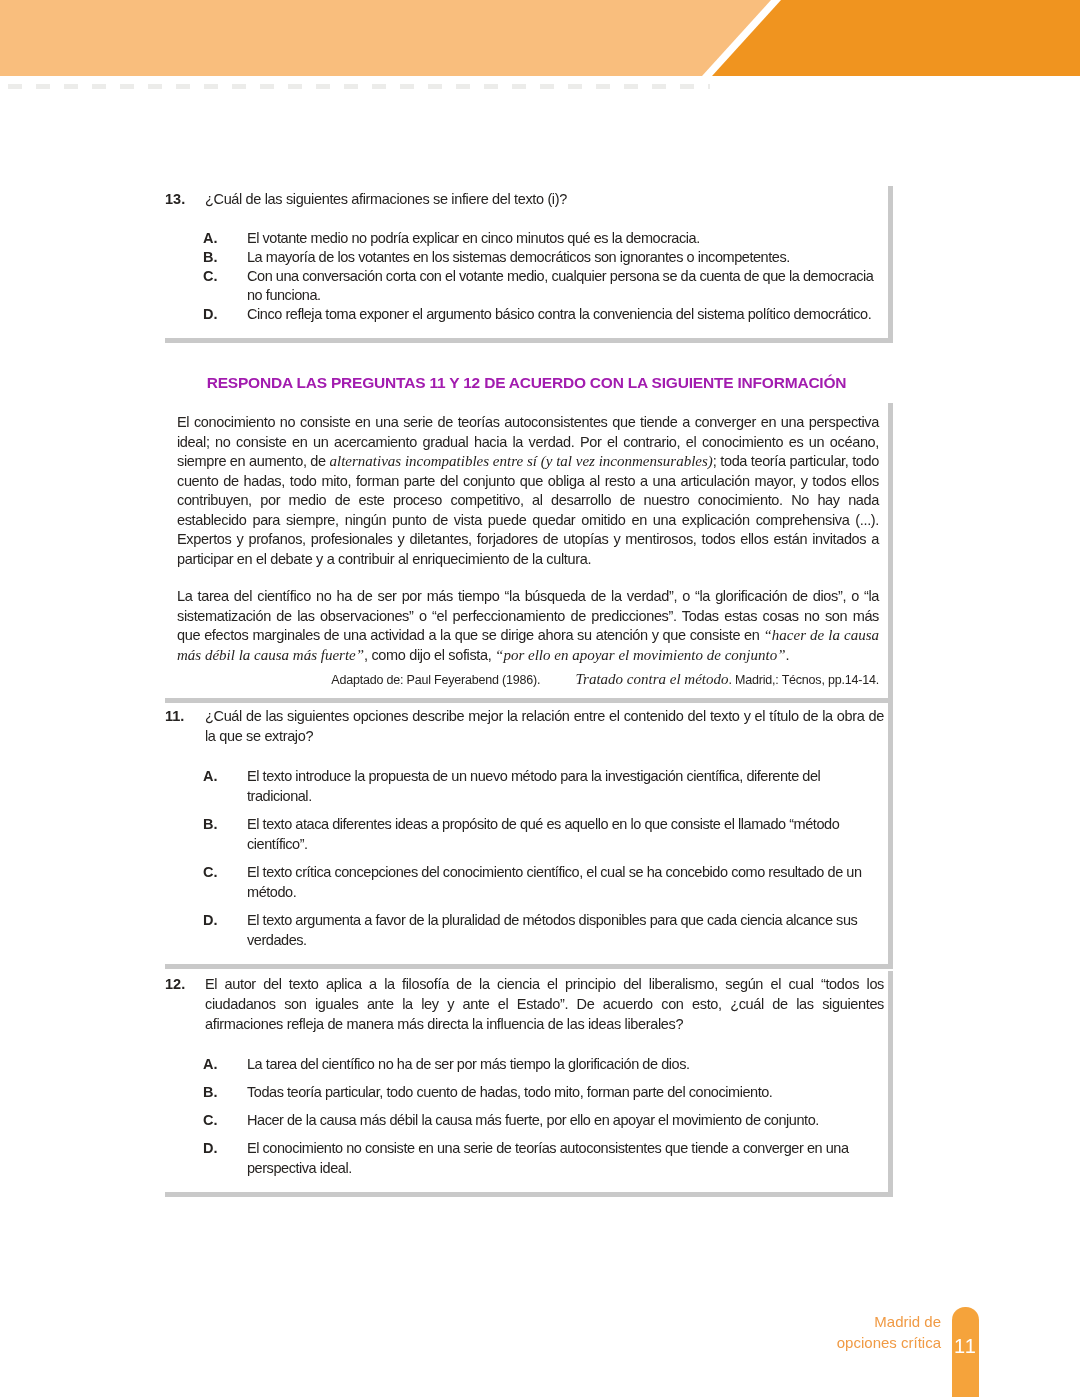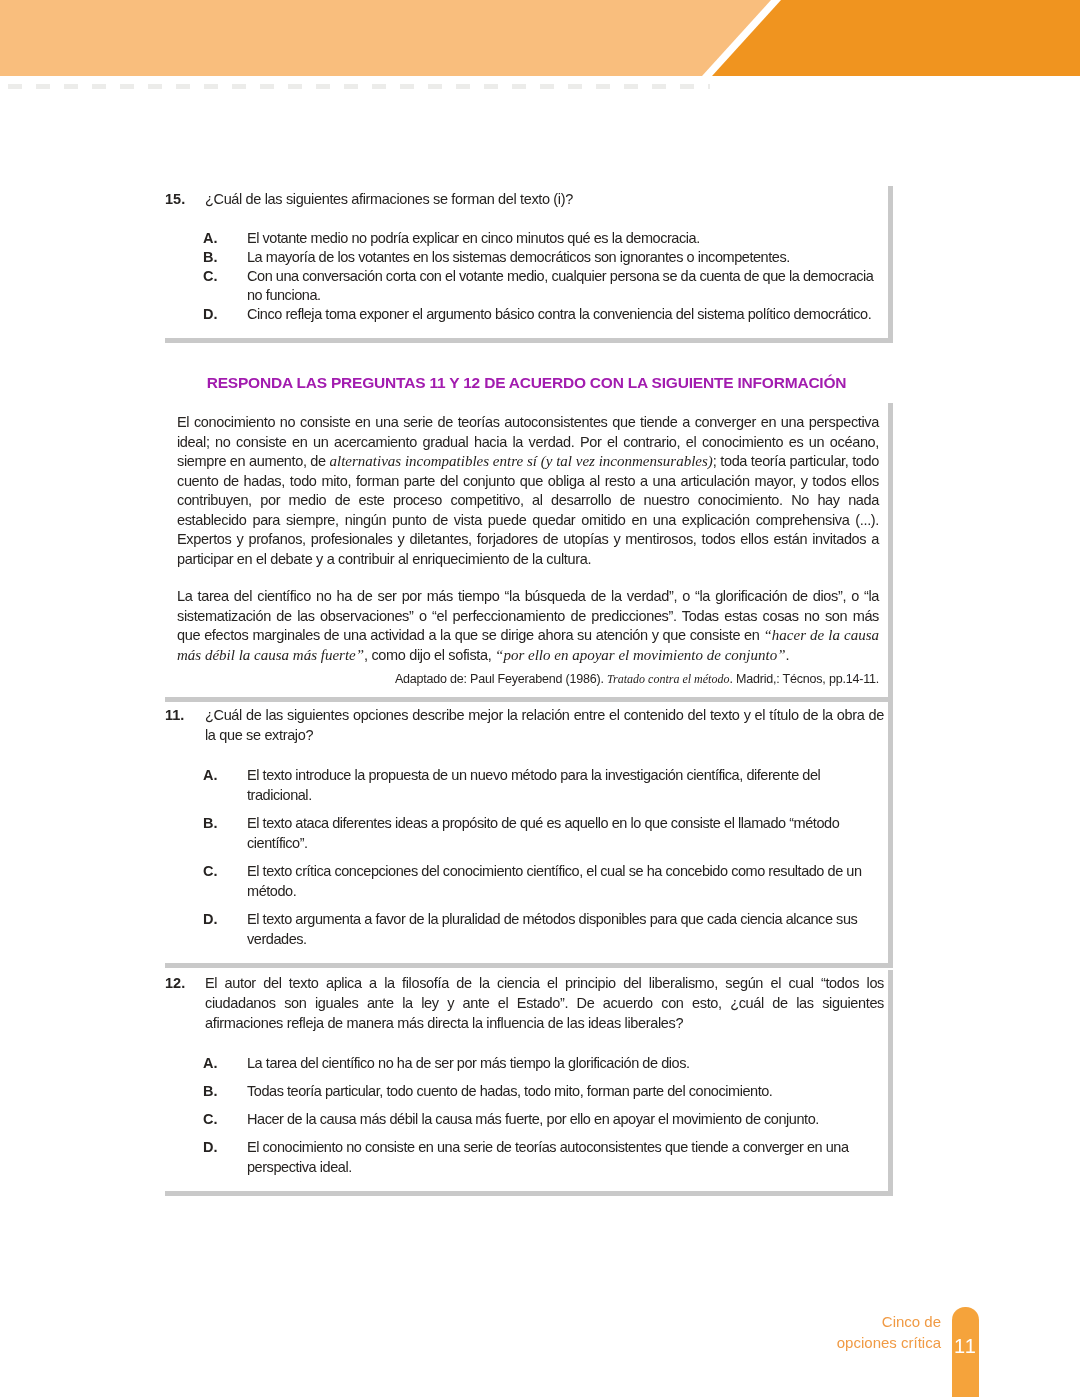--- a/index.html
+++ b/index.html
@@ -79,21 +79,21 @@
   .pbox p { margin:0 0 18px 0; }
   .pbox p:last-of-type { margin-bottom:0; }
   .it { font-family:"Liberation Serif", serif; font-style:italic; letter-spacing:0; font-size:15px; }
   .citation {
     margin-top:6px;
     text-align:right;
     font-size:12.5px;
     line-height:16px;
     letter-spacing:-0.2px;
   }
-  .citation .it { font-size:12px; }
+  .citation .it { font-size:15px;margin-left:32px; }
 
   
   .footer-label {
     position:absolute; left:690px; top:1311px; width:251px;
     text-align:right;
     color:var(--footer-text-orange, #F09A44);
     font-size:15px; line-height:21px;
   }
   .page-tab {
     position:absolute; left:952px; top:1307px;
@@ -115,22 +115,22 @@
   <div class="band">
     <div class="band-light"></div>
     <div class="band-dark"></div>
   </div>
   <div class="dashes"></div>
 
   <div class="content">
 
     <section class="qbox" id="q10">
       <div class="qrow">
-        <div class="qnum">15.</div>
-        <div class="qtext">¿Cuál de las siguientes afirmaciones se forman del texto (i)?</div>
+        <div class="qnum">13.</div>
+        <div class="qtext">¿Cuál de las siguientes afirmaciones se infiere del texto (i)?</div>
       </div>
       <div class="opts tight">
         <div class="opt">
           <div class="letter">A.</div>
           <div class="otext">El votante medio no podría explicar en cinco minutos qué es la democracia.</div>
         </div>
         <div class="opt">
           <div class="letter">B.</div>
           <div class="otext">La mayoría de los votantes en los sistemas democráticos son ignorantes o incompetentes.</div>
         </div>
@@ -143,21 +143,21 @@
           <div class="otext">Cinco refleja toma exponer el argumento básico contra la conveniencia del sistema político democrático.</div>
         </div>
       </div>
     </section>
 
     <div class="instruction">RESPONDA LAS PREGUNTAS 11 Y 12 DE ACUERDO CON LA SIGUIENTE INFORMACIÓN</div>
 
     <section class="pbox">
       <p><span>El conocimiento no consiste en una serie de teorías autoconsistentes que tiende a converger en una perspectiva ideal; no consiste en un acercamiento gradual hacia la verdad. Por el contrario, el conocimiento es un océano, siempre en aumento, de </span><span class="it">alternativas incompatibles entre sí (y tal vez inconmensurables)</span><span>; toda teoría particular, todo cuento de hadas, todo mito, forman parte del conjunto que obliga al resto a una articulación mayor, y todos ellos contribuyen, por medio de este proceso competitivo, al desarrollo de nuestro conocimiento. No hay nada establecido para siempre, ningún punto de vista puede quedar omitido en una explicación comprehensiva (...). Expertos y profanos, profesionales y diletantes, forjadores de utopías y mentirosos, todos ellos están invitados a participar en el debate y a contribuir al enriquecimiento de la cultura.</span></p>
       <p><span>La tarea del científico no ha de ser por más tiempo “la búsqueda de la verdad”, o “la glorificación de dios”, o “la sistematización de las observaciones” o “el perfeccionamiento de predicciones”. Todas estas cosas no son más que efectos marginales de una actividad a la que se dirige ahora su atención y que consiste en </span><span class="it">“hacer de la causa más débil la causa más fuerte”</span><span>, como dijo el sofista, </span><span class="it">“por ello en apoyar el movimiento de conjunto”</span><span>.</span></p>
-      <div class="citation"><span>Adaptado de: Paul Feyerabend (1986). </span><span class="it">Tratado contra el método</span><span>. Madrid,: Técnos, pp.14-11.</span></div>
+      <div class="citation"><span>Adaptado de: Paul Feyerabend (1986). </span><span class="it">Tratado contra el método</span><span>. Madrid,: Técnos, pp.14-14.</span></div>
     </section>
 
     <section class="qbox" id="q11">
       <div class="qrow">
         <div class="qnum">11.</div>
         <div class="qtext">¿Cuál de las siguientes opciones describe mejor la relación entre el contenido del texto y el título de la obra de la que se extrajo?</div>
       </div>
       <div class="opts spaced">
         <div class="opt">
           <div class="letter">A.</div>
@@ -199,20 +199,20 @@
         <div class="opt">
           <div class="letter">D.</div>
           <div class="otext">El conocimiento no consiste en una serie de teorías autoconsistentes que tiende a converger en una perspectiva ideal.</div>
         </div>
       </div>
     </section>
 
   </div>
 
   <div class="footer-label">
-    <div>Cinco de</div>
+    <div>Madrid de</div>
     <div>opciones crítica</div>
   </div>
   <div class="page-tab">
     <span class="num">11</span>
   </div>
 
 </div>
 
 </body></html>

